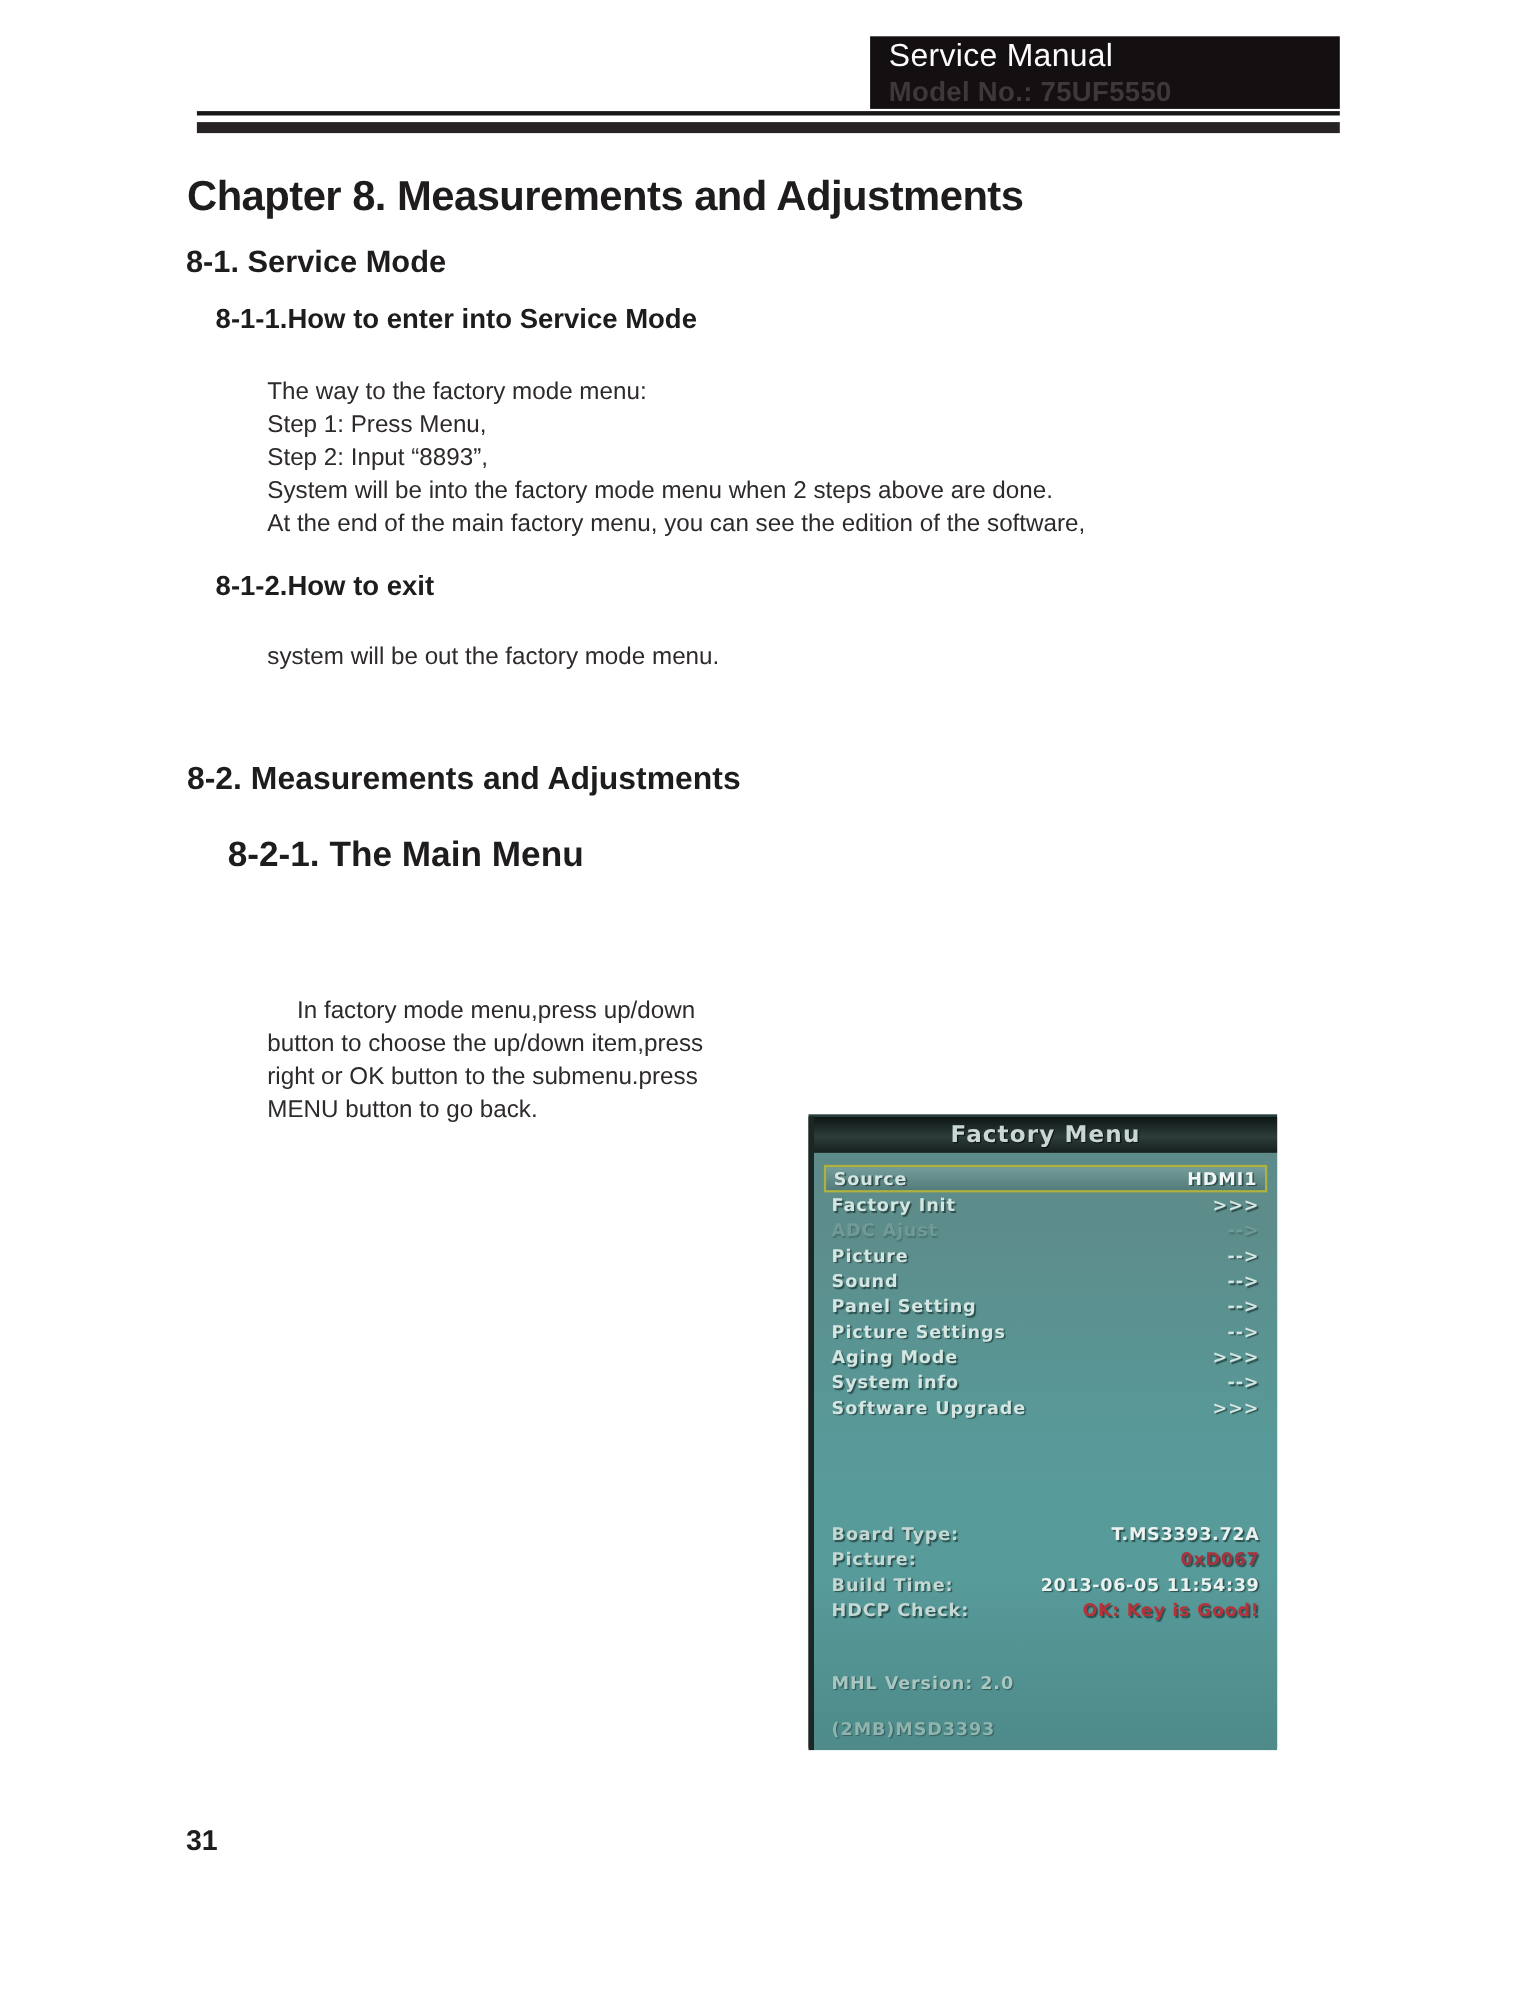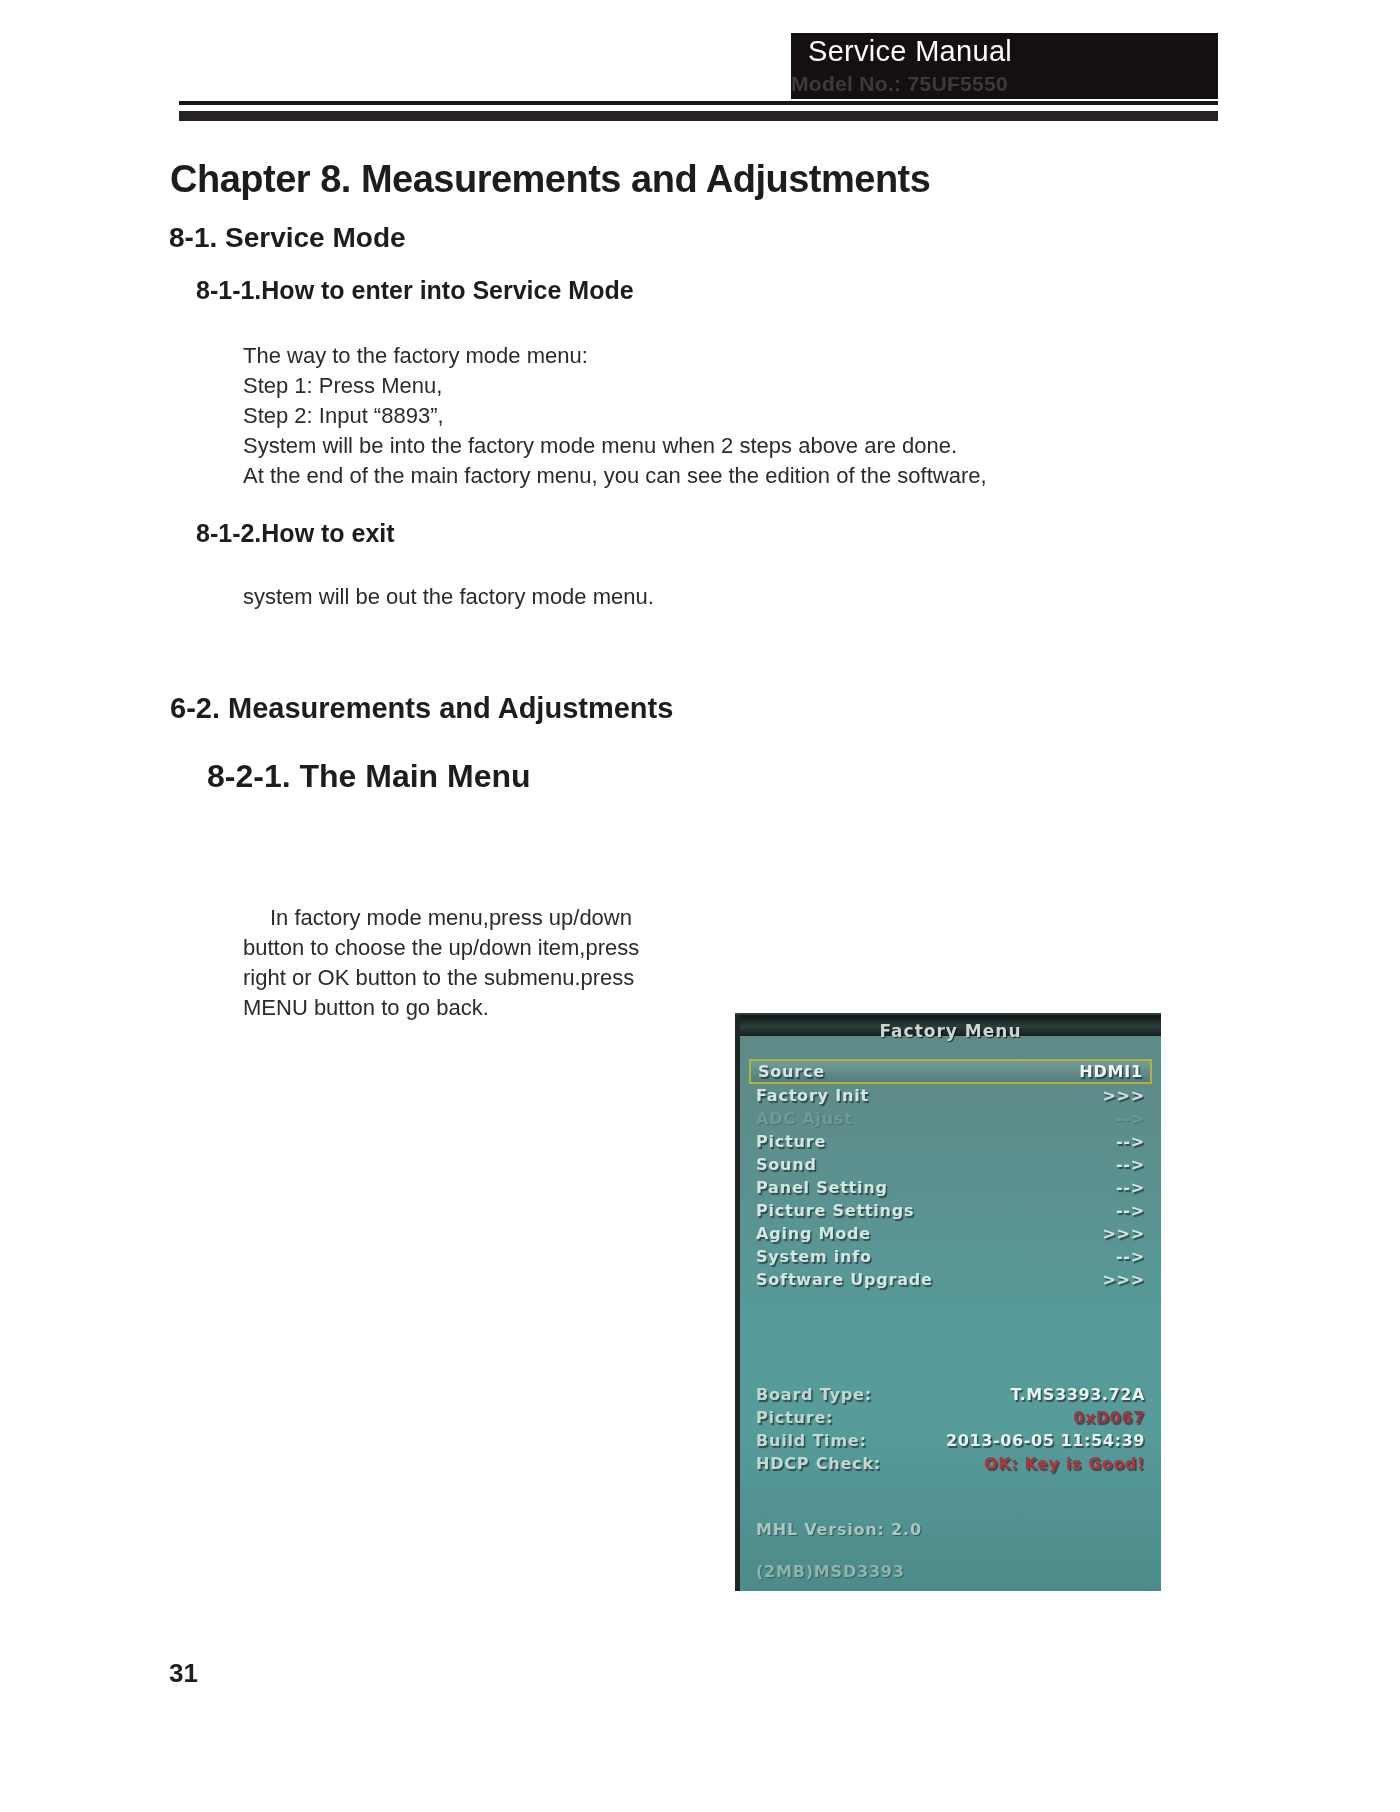--- a/index.html
+++ b/index.html
@@ -4,21 +4,21 @@
 <style>
   html,body{margin:0;padding:0;background:#e8e8e8;}
   .page{
     position:relative;width:1400px;height:1812px;background:#ffffff;
     font-family:"Liberation Sans",sans-serif;color:#2a2627;overflow:hidden;
     margin:0 auto;
   }
   
   .header-box{position:absolute;left:791px;top:33px;width:427px;height:66px;background:#141011;}
   .header-title{color:#fcfcfc;font-size:29px;line-height:37px;padding-left:17px;letter-spacing:0.3px;}
-  .header-model{color:#3d3939;font-size:21px;font-weight:bold;line-height:28px;letter-spacing:0.3px;}
+  .header-model{color:#3d3939;font-size:25px;font-weight:bold;line-height:28px;padding-left:17px;letter-spacing:0.3px;}
   .rule-thin{position:absolute;left:179px;top:101px;width:1039px;height:4px;background:#191617;}
   .rule-thick{position:absolute;left:179px;top:111px;width:1039px;height:10px;background:#272324;}
   
   .chapter-title{position:absolute;left:170px;top:158px;font-size:38px;font-weight:bold;color:#1f1c1d;letter-spacing:-0.5px;}
   .h2{position:absolute;font-weight:bold;color:#1f1c1d;}
   .s81{left:169px;top:222px;font-size:28px;}
   .s811{left:196px;top:276px;font-size:25px;}
   .s812{left:196px;top:519px;font-size:25px;}
   .s82{left:170px;top:692px;font-size:29px;}
   .s821{left:207px;top:758px;font-size:32px;}
@@ -29,23 +29,23 @@
   .para .indent{padding-left:27px;}
   .page-number{position:absolute;left:169px;top:1658px;font-size:26px;font-weight:bold;color:#1f1c1d;}
   
   .osd{
     position:absolute;left:735px;top:1015px;width:421px;height:576px;
     background:linear-gradient(180deg,#5e8a88 0%,#5d8d8b 18%,#579a99 52%,#579b9a 72%,#4e8a8a 100%);
     font-family:"DejaVu Sans",sans-serif;font-weight:bold;
     border-left:5px solid #1c2625;box-shadow:0 2px 0 #27403e inset, 0 -2px 0 #27403e;
   }
   .osd-title-bar{
-    position:absolute;left:0;top:0;right:0;height:21px;
+    position:absolute;left:0;top:0;right:0;height:33px;
     background:linear-gradient(180deg,#0d1514 0%,#2c3d3b 55%,#16201e 100%);
-    text-align:center;line-height:33px;font-size:17px;letter-spacing:1px;color:#c9d8d4;
+    text-align:center;line-height:33px;font-size:21px;letter-spacing:1px;color:#c9d8d4;
     text-shadow:1px 1px 1px rgba(0,0,0,0.7);
   }
   .fm-rows{position:absolute;top:44px;left:9px;right:9px;}
   .fm-row{
     height:23px;line-height:23px;display:flex;justify-content:space-between;
     padding:0 7px;font-size:16px;letter-spacing:0.8px;color:#d4e6e1;
     text-shadow:1.5px 1.5px 1px rgba(12,32,30,0.6);
   }
   .fm-row.highlight{
     border:2px solid #b0b23b;height:21px;line-height:21px;
@@ -82,21 +82,21 @@
     <div>Step 2: Input “8893”,</div>
     <div>System will be into the factory mode menu when 2 steps above are done.</div>
     <div>At the end of the main factory menu, you can see the edition of the software,</div>
   </div>
 
   <div class="h2 s812">8-1-2.How to exit</div>
   <div class="body-block b2">
     <div>system will be out the factory mode menu.</div>
   </div>
 
-  <div class="h2 s82">6-2. Measurements and Adjustments</div>
+  <div class="h2 s82">8-2. Measurements and Adjustments</div>
   <div class="h2 s821">8-2-1. The Main Menu</div>
 
   <div class="body-block para">
     <div class="indent">In factory mode menu,press up/down</div>
     <div>button to choose the up/down item,press</div>
     <div>right or OK button to the submenu.press</div>
     <div>MENU button to go back.</div>
   </div>
 
   <div class="osd">

